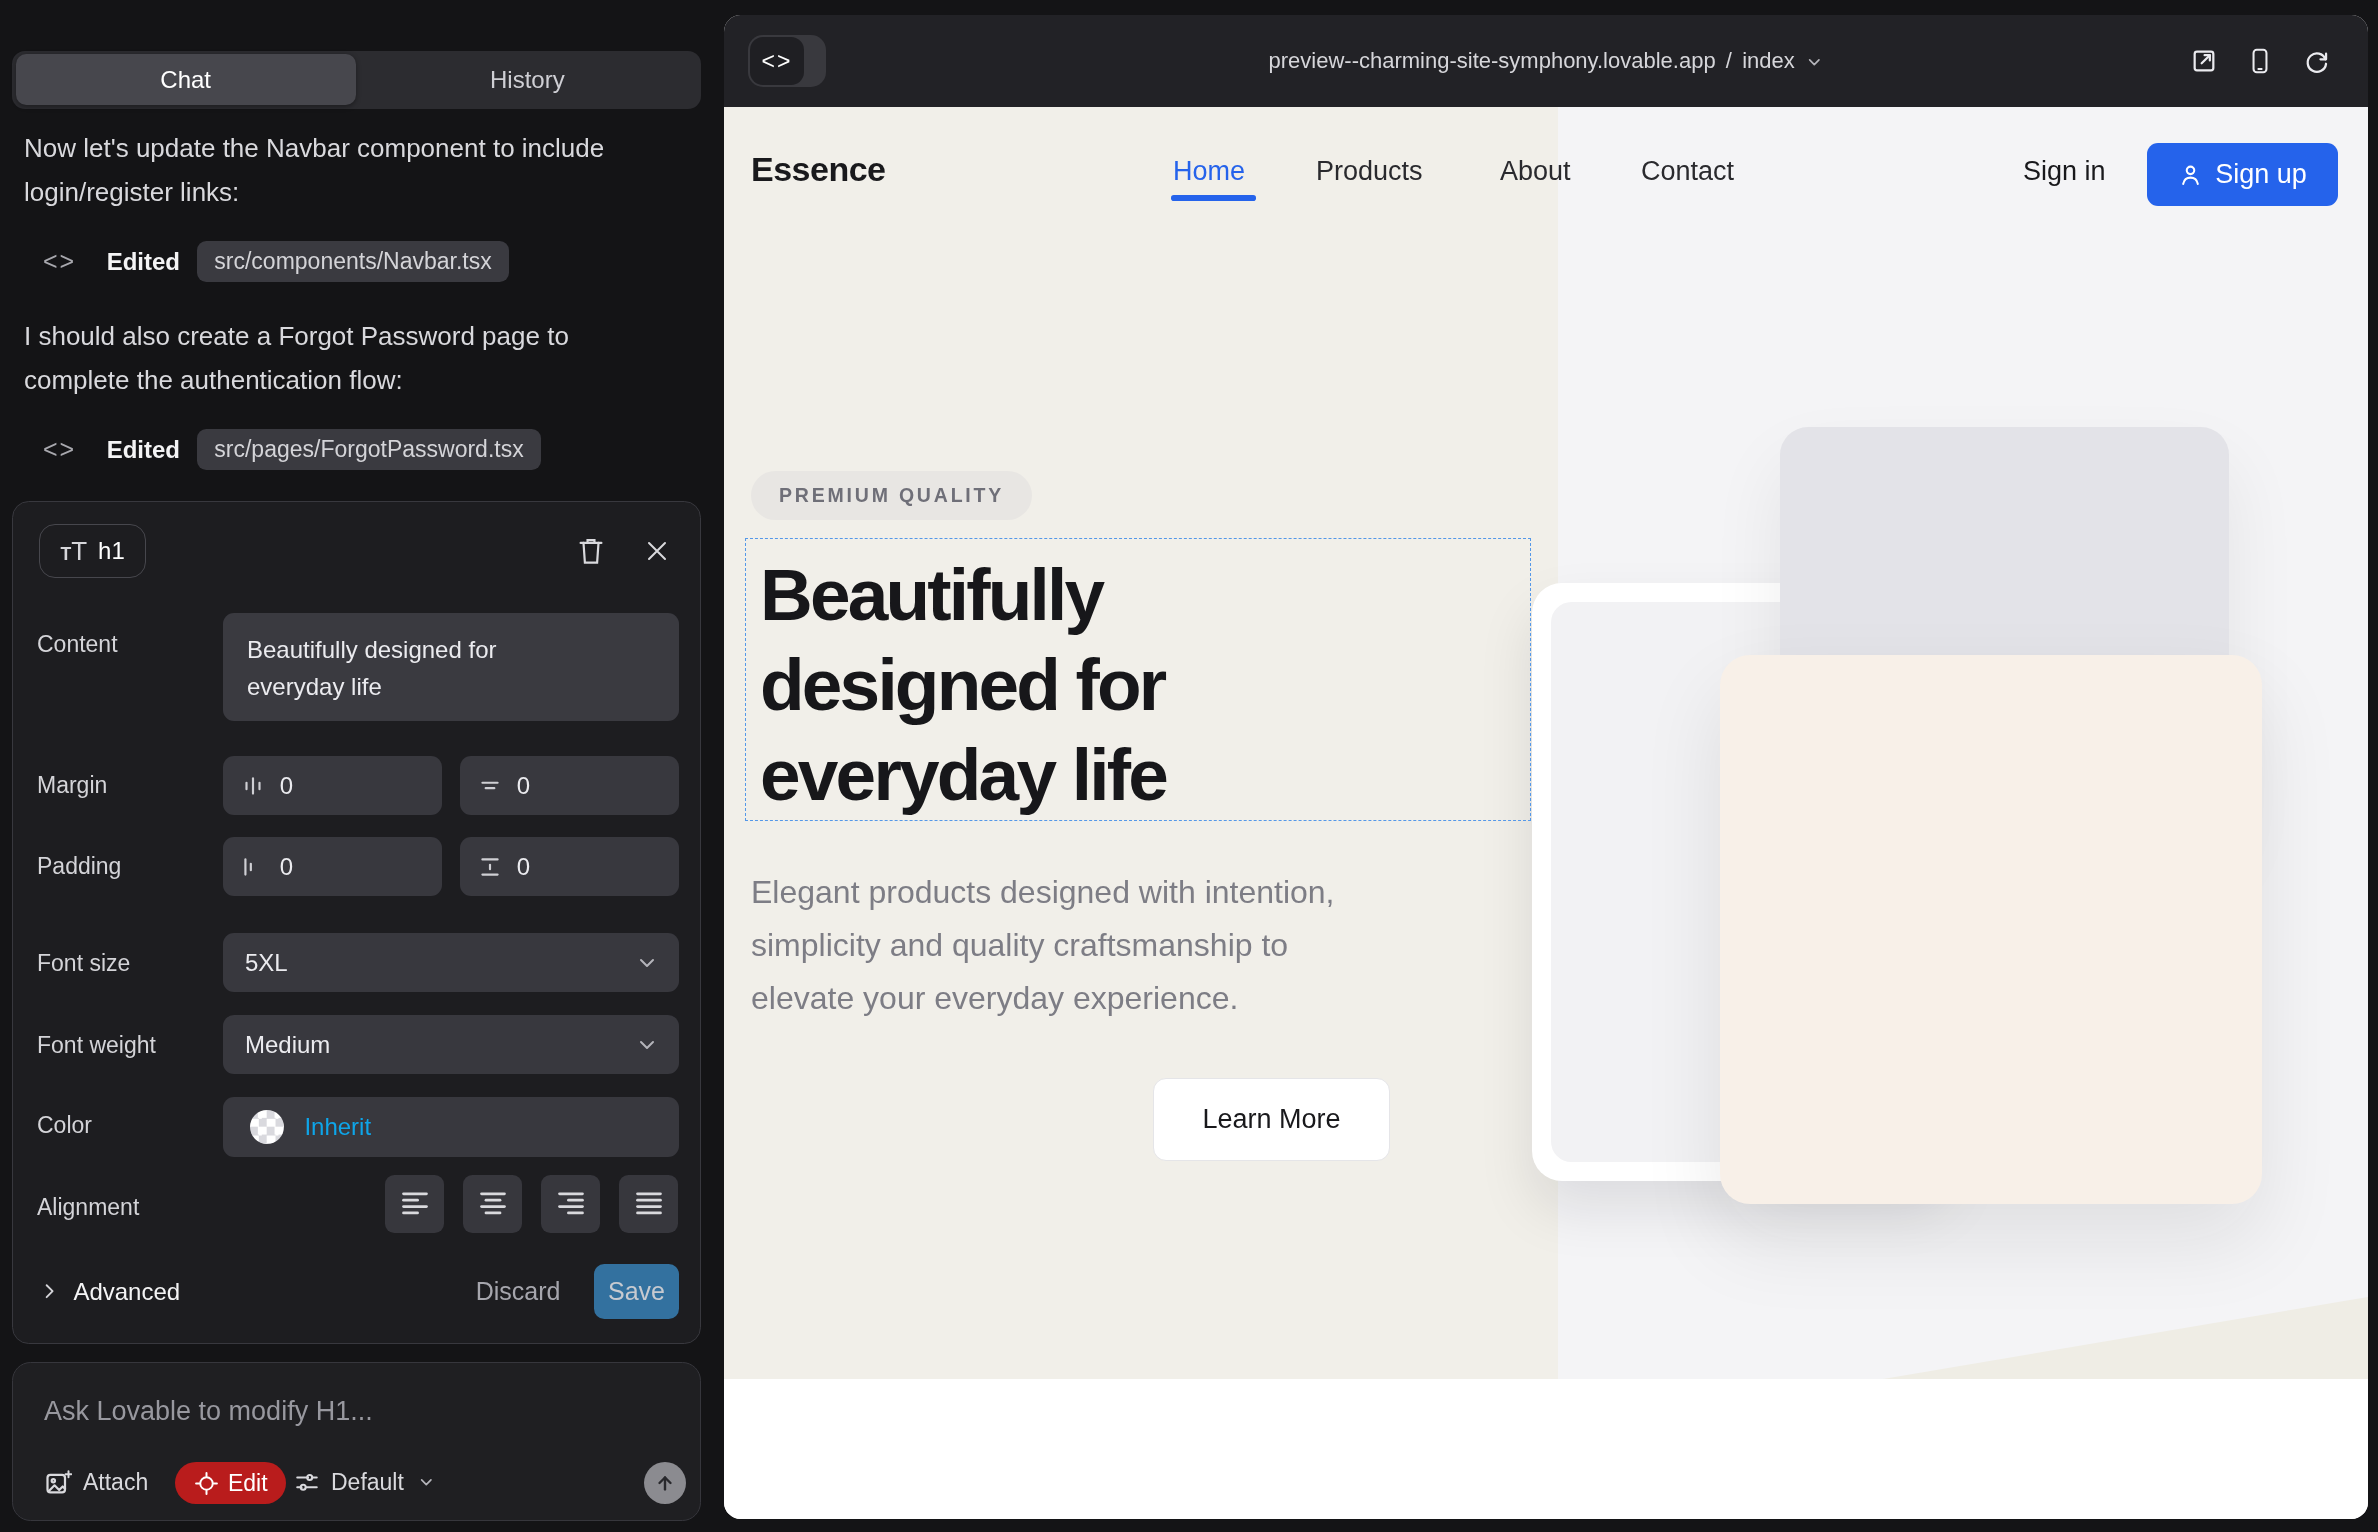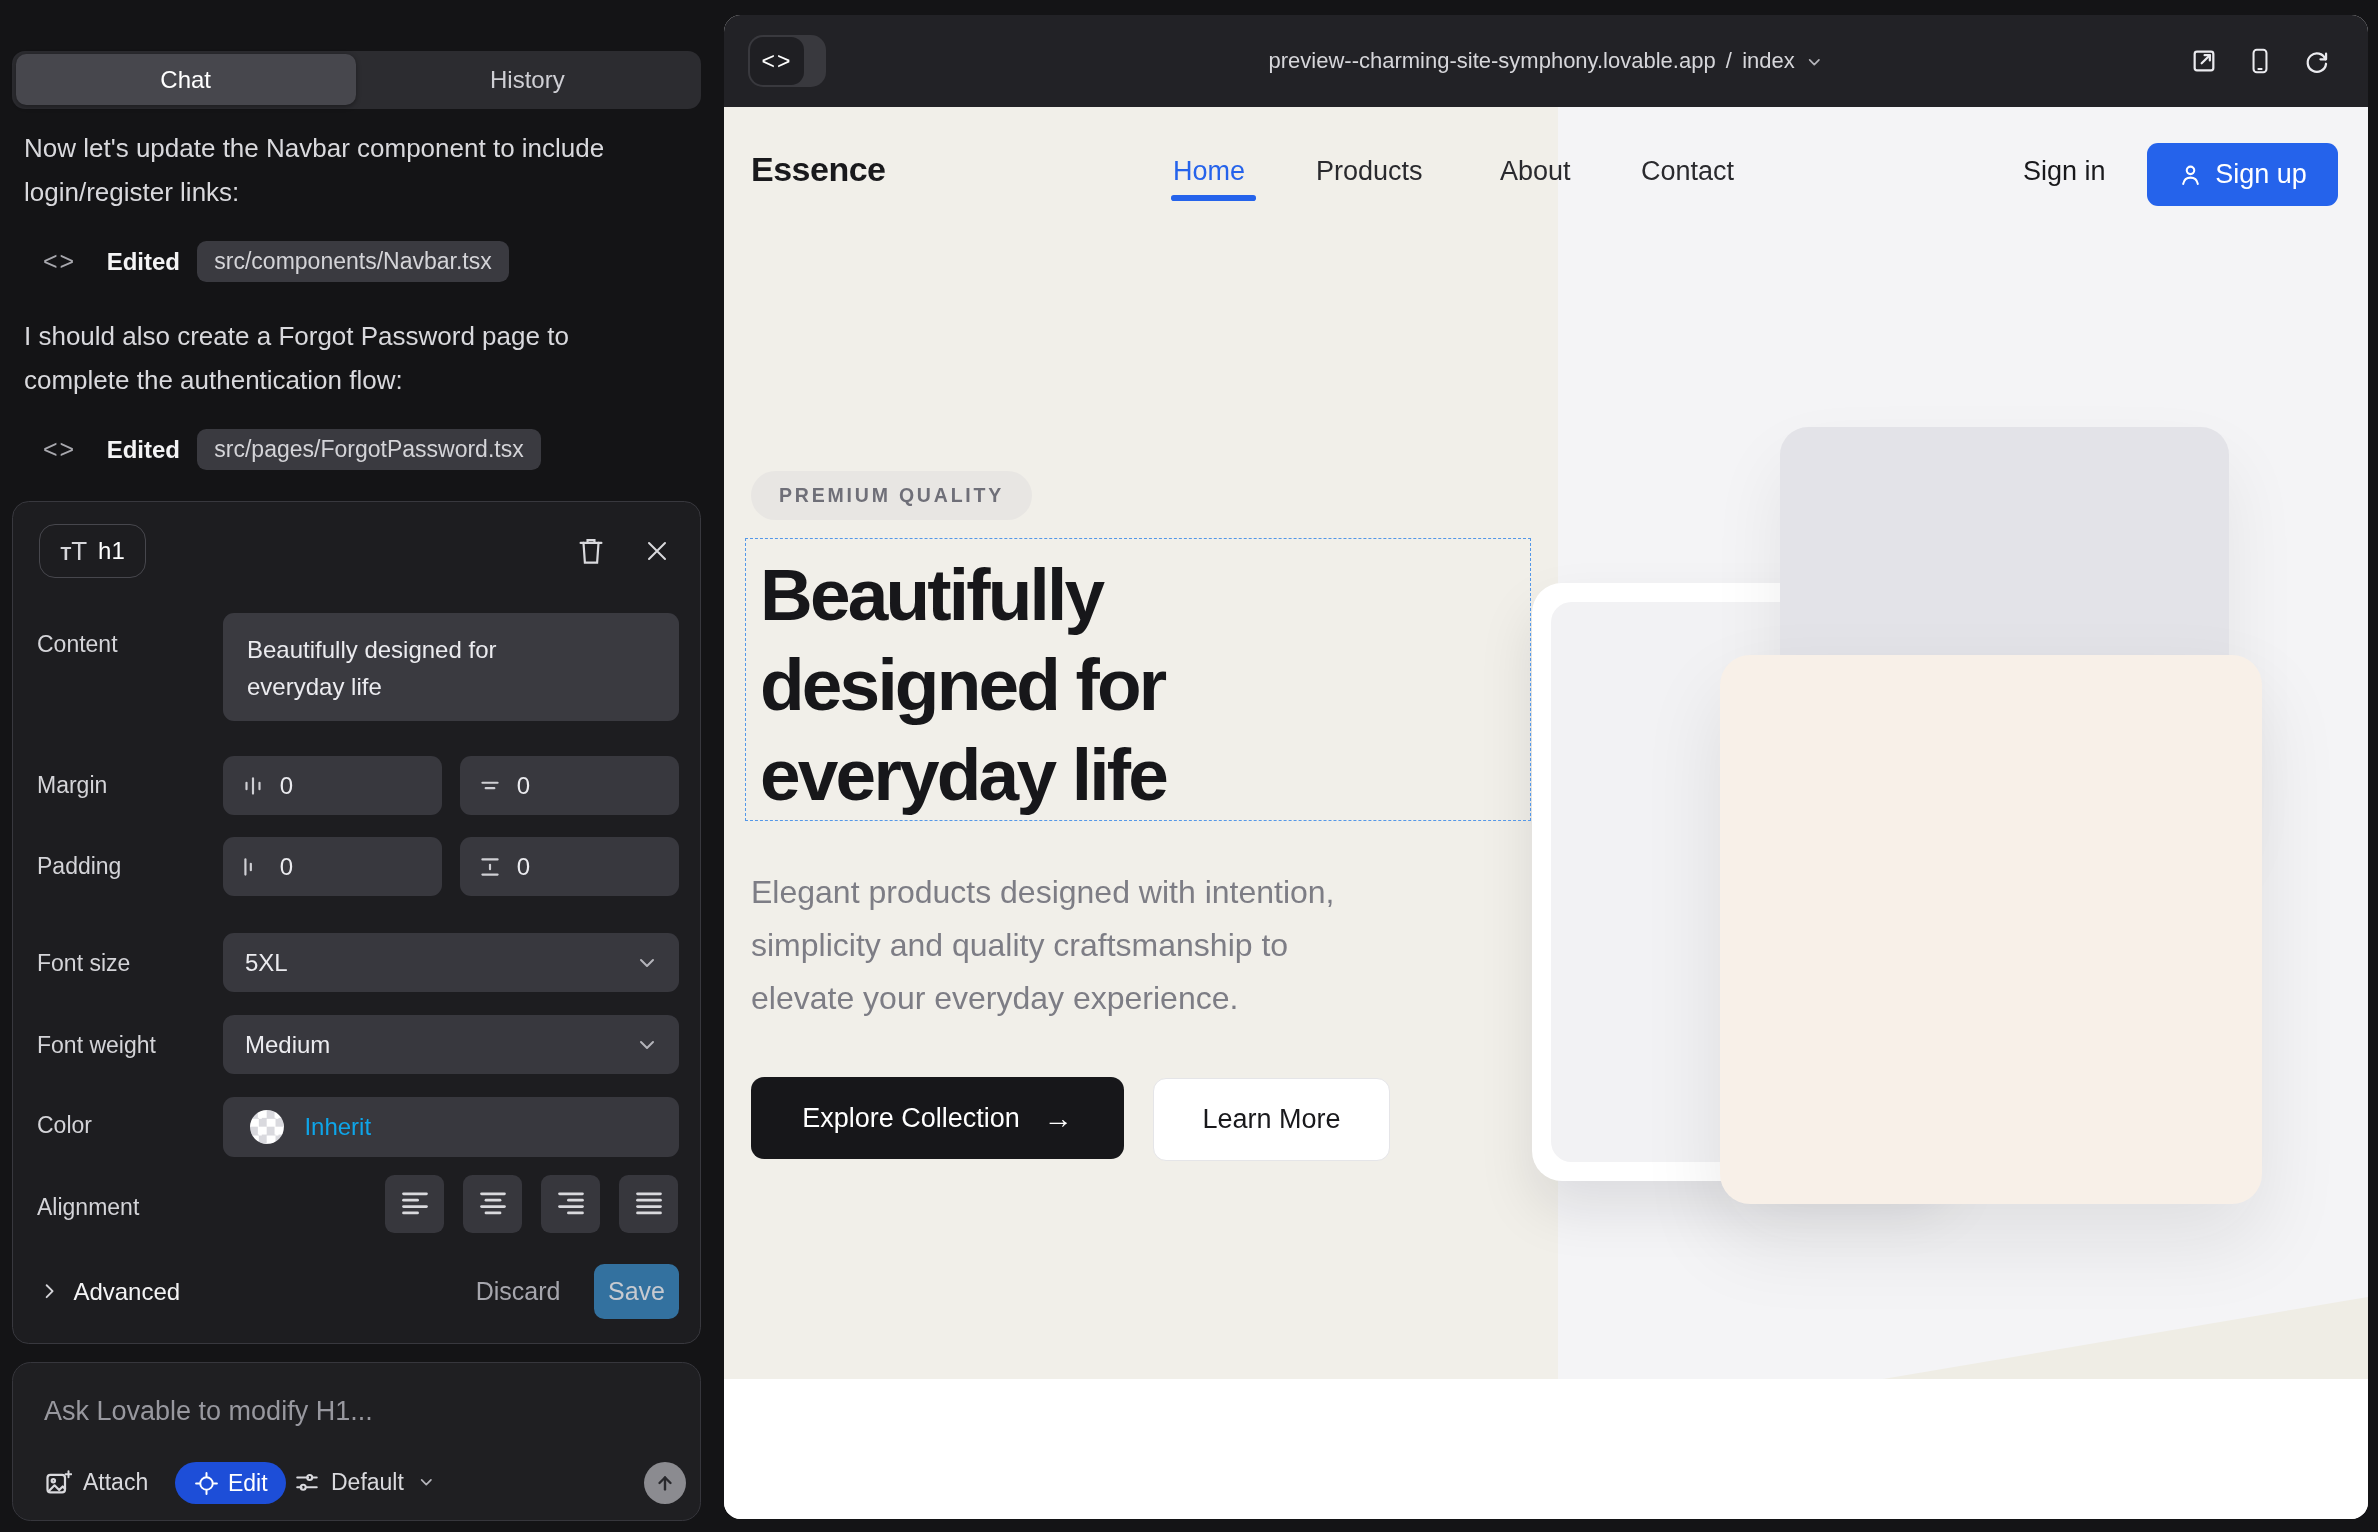--- a/index.html
+++ b/index.html
@@ -52,21 +52,21 @@
   .save { position:absolute; left:581px; top:762px; width:85px; height:55px; line-height:55px; text-align:center; background:#33719f; border-radius:10.2px; color:#c7cad0; font-size:25px; cursor:pointer; }
 
   
   .composer { position:absolute; left:12px; top:1362px; width:689px; height:159px; background:#1f1f22; border:1.4px solid #36363c; border-radius:18.6px; z-index:2; }
   .prompt-input { position:absolute; left:31px; top:28px; width:612px; height:41px; background:transparent; border:none; outline:none; font-family:inherit; font-size:27px; color:#e8e8ec; }
   .prompt-input::placeholder { color:#98989f; opacity:1; }
   .c-btn { position:absolute; top:98px; height:43px; display:flex; align-items:center; gap:11px; color:#d9d9dd; font-size:23px; cursor:pointer; }
   .c-attach { left:31px; }
   .c-default { left:281px; }
   .c-default .chev { color:#b4b4ba; margin-left:1.9px; }
-  .edit-pill { position:absolute; left:162px; top:99px; height:42px; padding:0 18.6px; border-radius:927px; background:#1d4ed8; color:#fff; display:flex; align-items:center; gap:9.3px; font-size:23px; cursor:pointer; }
+  .edit-pill { position:absolute; left:162px; top:99px; height:42px; padding:0 18.6px; border-radius:927px; background:#b91c1c; color:#fff; display:flex; align-items:center; gap:9.3px; font-size:23px; cursor:pointer; }
   .send { position:absolute; left:631px; top:99px; width:42px; height:42px; border-radius:50%; background:#8b8b90; display:flex; align-items:center; justify-content:center; color:#28282c; cursor:pointer; }
 
   
   .preview { position:absolute; left:724px; top:15px; width:1644px; height:1504px; border-radius:16.7px; overflow:hidden; background:#f4f4f6; }
   .chrome { position:absolute; left:0; top:0; width:100%; height:92px; background:#222226; }
   .toggle { position:absolute; left:24px; top:20.4px; width:78px; height:52px; border-radius:15px; background:#39393e; cursor:pointer; }
   .toggle-inner { position:absolute; left:1.9px; top:1.9px; width:54px; height:48px; border-radius:13px; background:#1f1f23; display:flex; align-items:center; justify-content:center; color:#fff; font-size:23px; letter-spacing:1.9px; }
   .url-wrap { position:absolute; inset:0; display:flex; align-items:center; justify-content:center; gap:10.2px; color:#d6d6da; font-size:22px; }
   .url-wrap .chev { color:#b4b4ba; margin-top:2.8px; }
   .chrome-actions { position:absolute; right:37px; top:31px; display:flex; gap:26px; color:#ebebef; }
@@ -398,22 +398,18 @@
       <h1 class="hero-h1">
         <div>Beautifully</div>
         <div>designed for</div>
         <div>everyday life</div>
       </h1>
       <p class="hero-p">
         <span style="display:block">Elegant products designed with intention,</span>
         <span style="display:block">simplicity and quality craftsmanship to</span>
         <span style="display:block">elevate your everyday experience.</span>
       </p>
-      <div class="cta1">
-        <span>Explore Collection</span>
-        <span class="arrow">→</span>
-      </div>
       <div class="cta2">Learn More</div>
     </div>
   </section>
 
 </div>
 
 
 </body></html>

